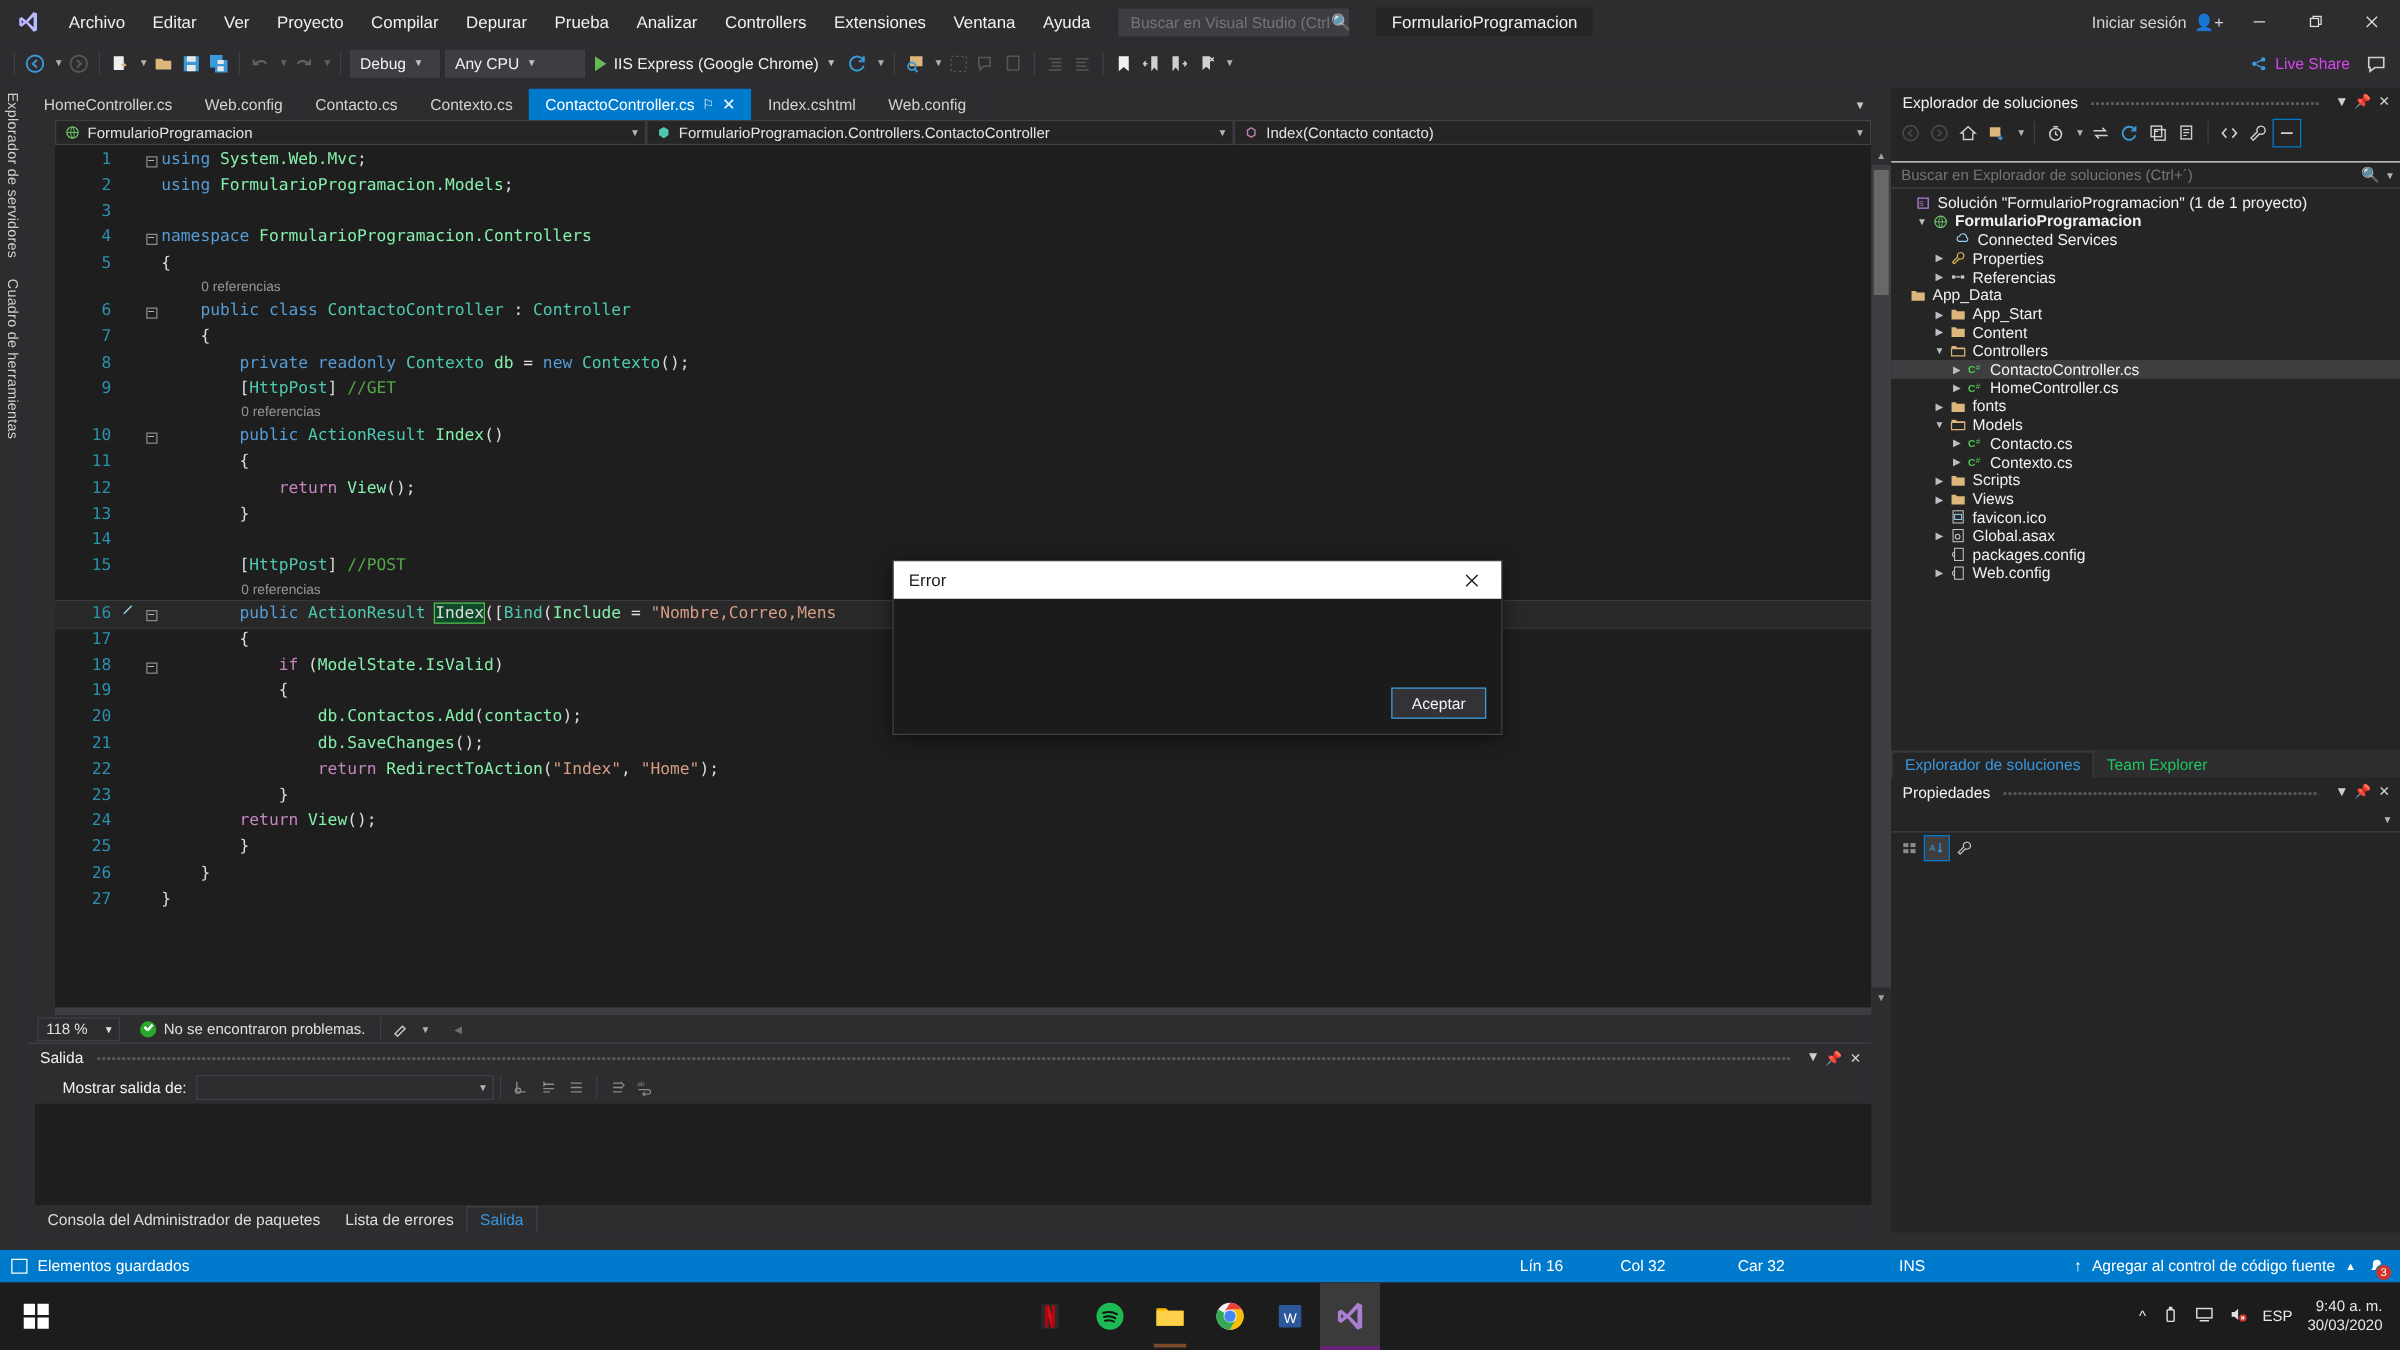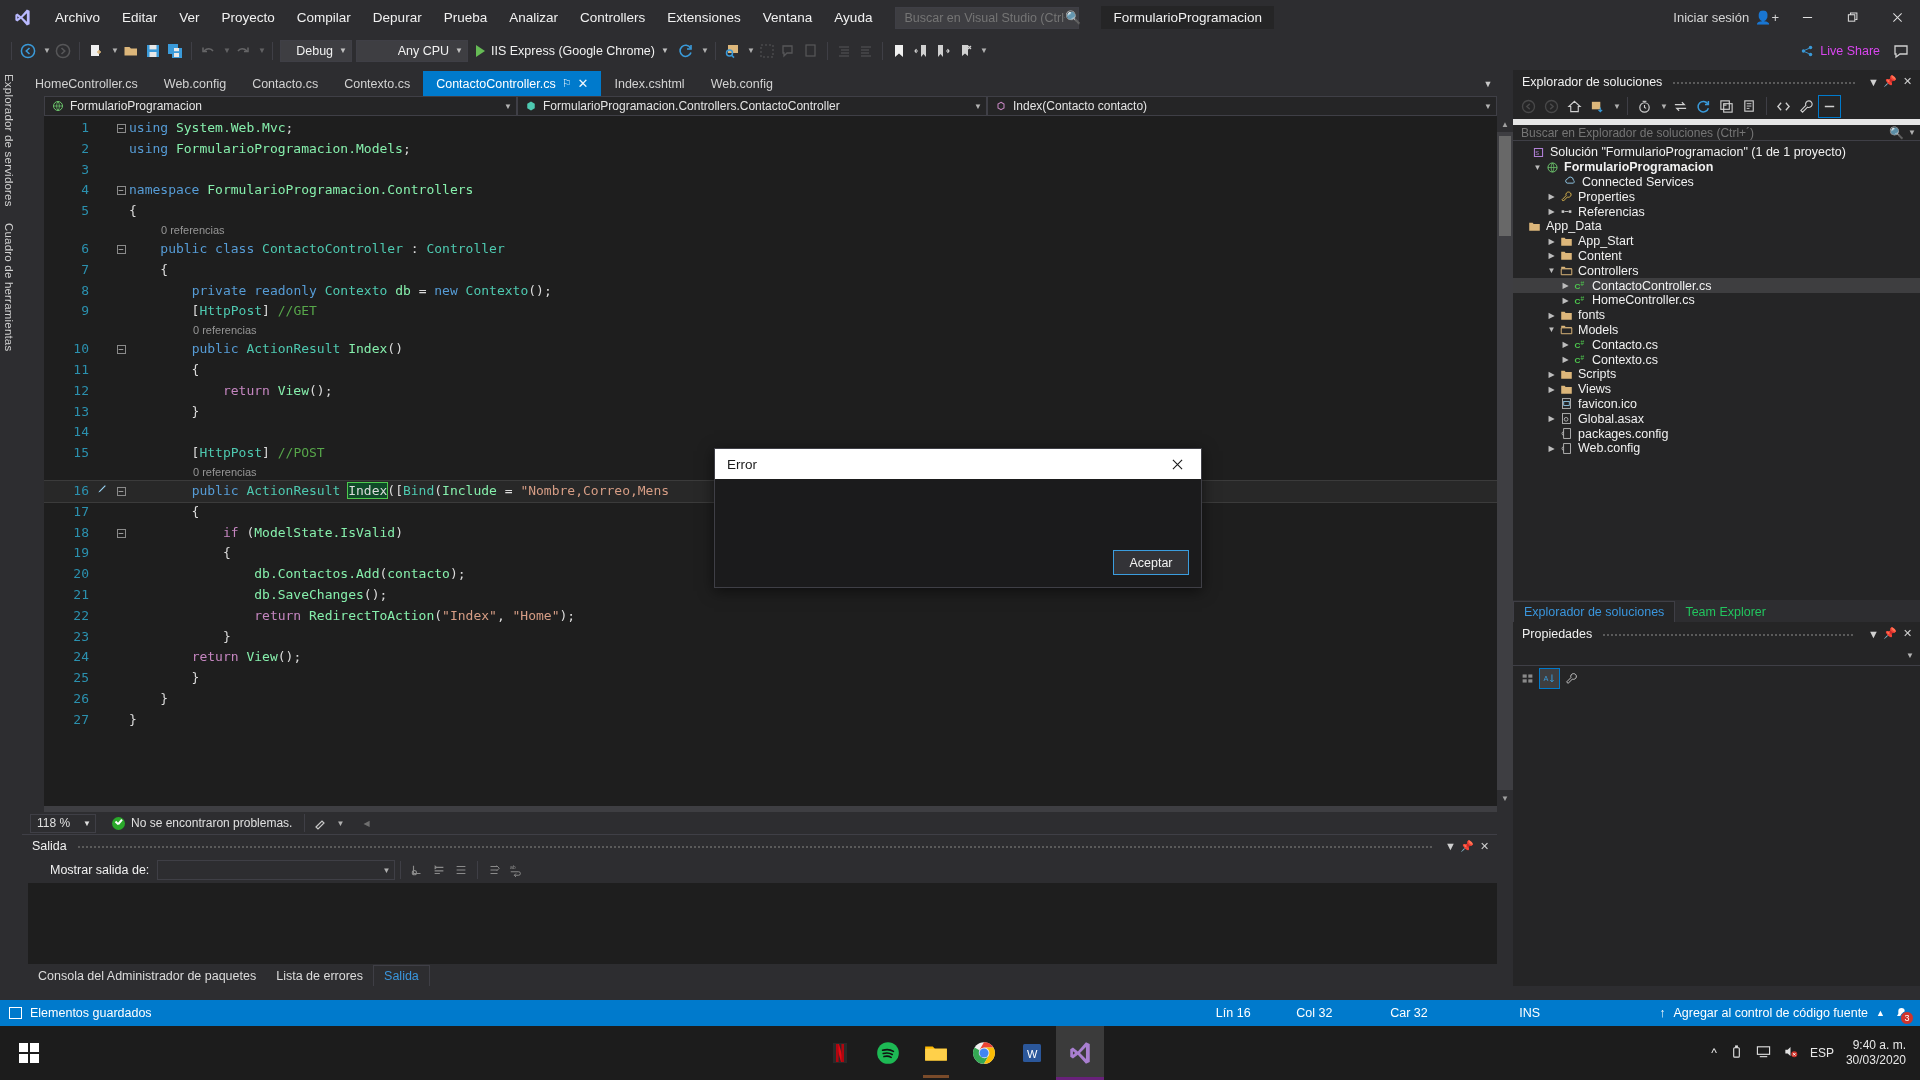--- a/index.html
+++ b/index.html
@@ -56,21 +56,21 @@
   .tb-ico {
     width: 22px; height: 22px; display: flex; align-items: center; justify-content: center;
     color: #c8c8c8; font-size: 13px;
   }
   .tb-ico svg { width: 16px; height: 16px; }
   .tb-ico.dis { opacity: .38; }
   .tb-caret { font-size: 8px; color: #b0b0b0; padding: 0 4px; width: 13px; }
   .tb-caret.dis { opacity: .4; }
   .combo {
     height: 22px; background: #3e3e42; border: 1px solid #3f3f46;
-    display: flex; align-items: center; justify-content: flex-end;
+    display: flex; align-items: center; justify-content: flex-start;
     padding: 0 4px 0 7px; font-size: 12.5px; color: #f1f1f1; margin: 0 2px;
   }
   .combo .cv { white-space: nowrap; overflow: hidden; }
   .combo .ca { font-size: 8px; color: #c0c0c0; margin-left: 6px; }
   .run-btn { display: flex; align-items: center; gap: 6px; padding: 0 6px; height: 22px; font-size: 12.5px; }
   .play-tri { width: 0; height: 0; border-left: 9px solid #66bb55; border-top: 6px solid transparent; border-bottom: 6px solid transparent; }
   .tb-right { margin-left: auto; display: flex; align-items: center; padding-right: 8px; gap: 10px; }
   .liveshare { display: flex; align-items: center; gap: 6px; font-size: 12.5px; color: #d946ef; }
 
   
@@ -233,21 +233,21 @@
     height: 23px; display: flex; align-items: center; padding: 0 4px 0 9px;
     font-size: 12.5px; color: #f1f1f1;
   }
   .panel-head .hbtn { width: 17px; height: 19px; display: flex; align-items: center; justify-content: center; color: #d0d0d0; font-size: 11px; }
   .se-tools { height: 26px; display: flex; align-items: center; padding-left: 4px; gap: 0; }
   .se-ico { width: 23px; height: 23px; display: flex; align-items: center; justify-content: center; color: #c8c8c8; }
   .se-ico svg { width: 15px; height: 15px; }
   .se-ico.dis { opacity: .35; }
   .se-ico.boxed { border: 1px solid #007acc; }
   .se-search {
-    height: 22px; margin: 0 0 0 0; background: #252526; border-top: 6px solid #e5e5e5; border-bottom: 1px solid #3f3f46;
+    height: 22px; margin: 10px 0 0 0; background: #252526; border-top: 1px solid #e5e5e5; border-bottom: 1px solid #3f3f46;
     display: flex; align-items: center; padding: 0 4px 0 8px; justify-content: flex-end;
   }
   .se-search input {
     flex: 1; background: transparent; border: none; outline: none; color: #a8a8a8;
     font-size: 12px; font-family: "Liberation Sans", sans-serif;
   }
   .tree { padding-top: 4px; font-size: 12.5px; }
   .trow { height: 14.8px; display: flex; align-items: center; white-space: nowrap; color: #f1f1f1; }
   .trow.sel { background: #3e3e40; }
   .tarrow { width: 13px; text-align: center; font-size: 8px; color: #bdbdbd; flex-shrink: 0; }

